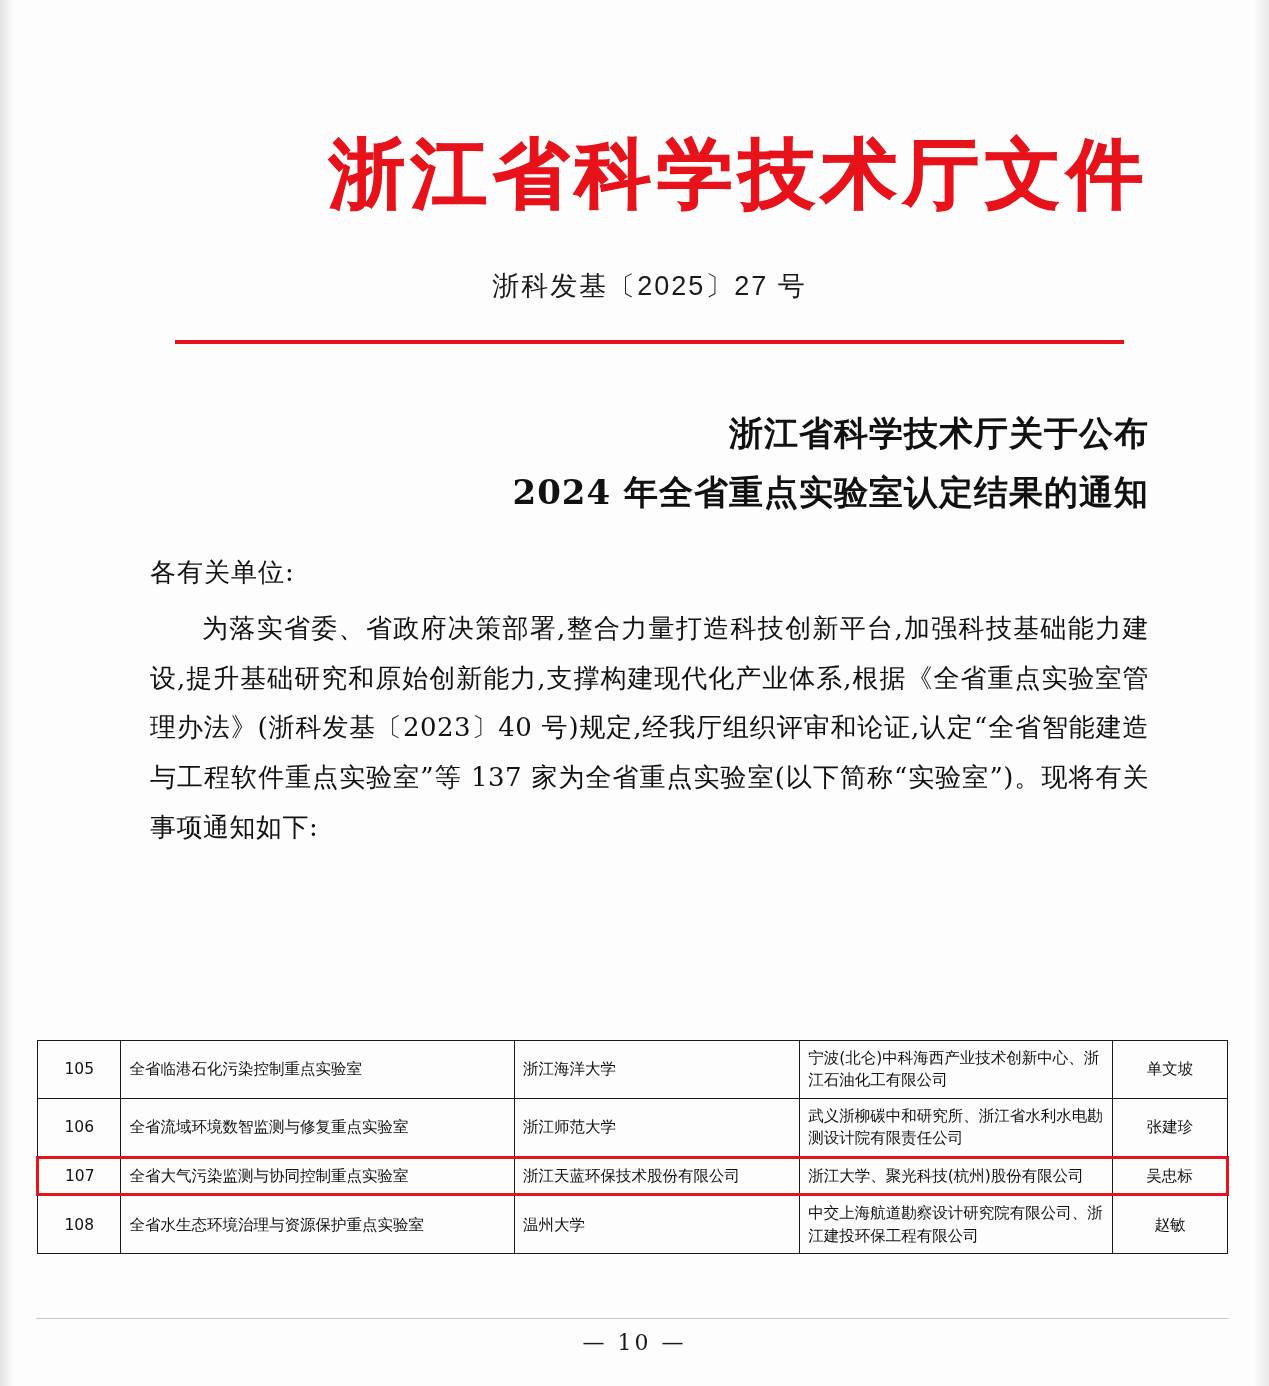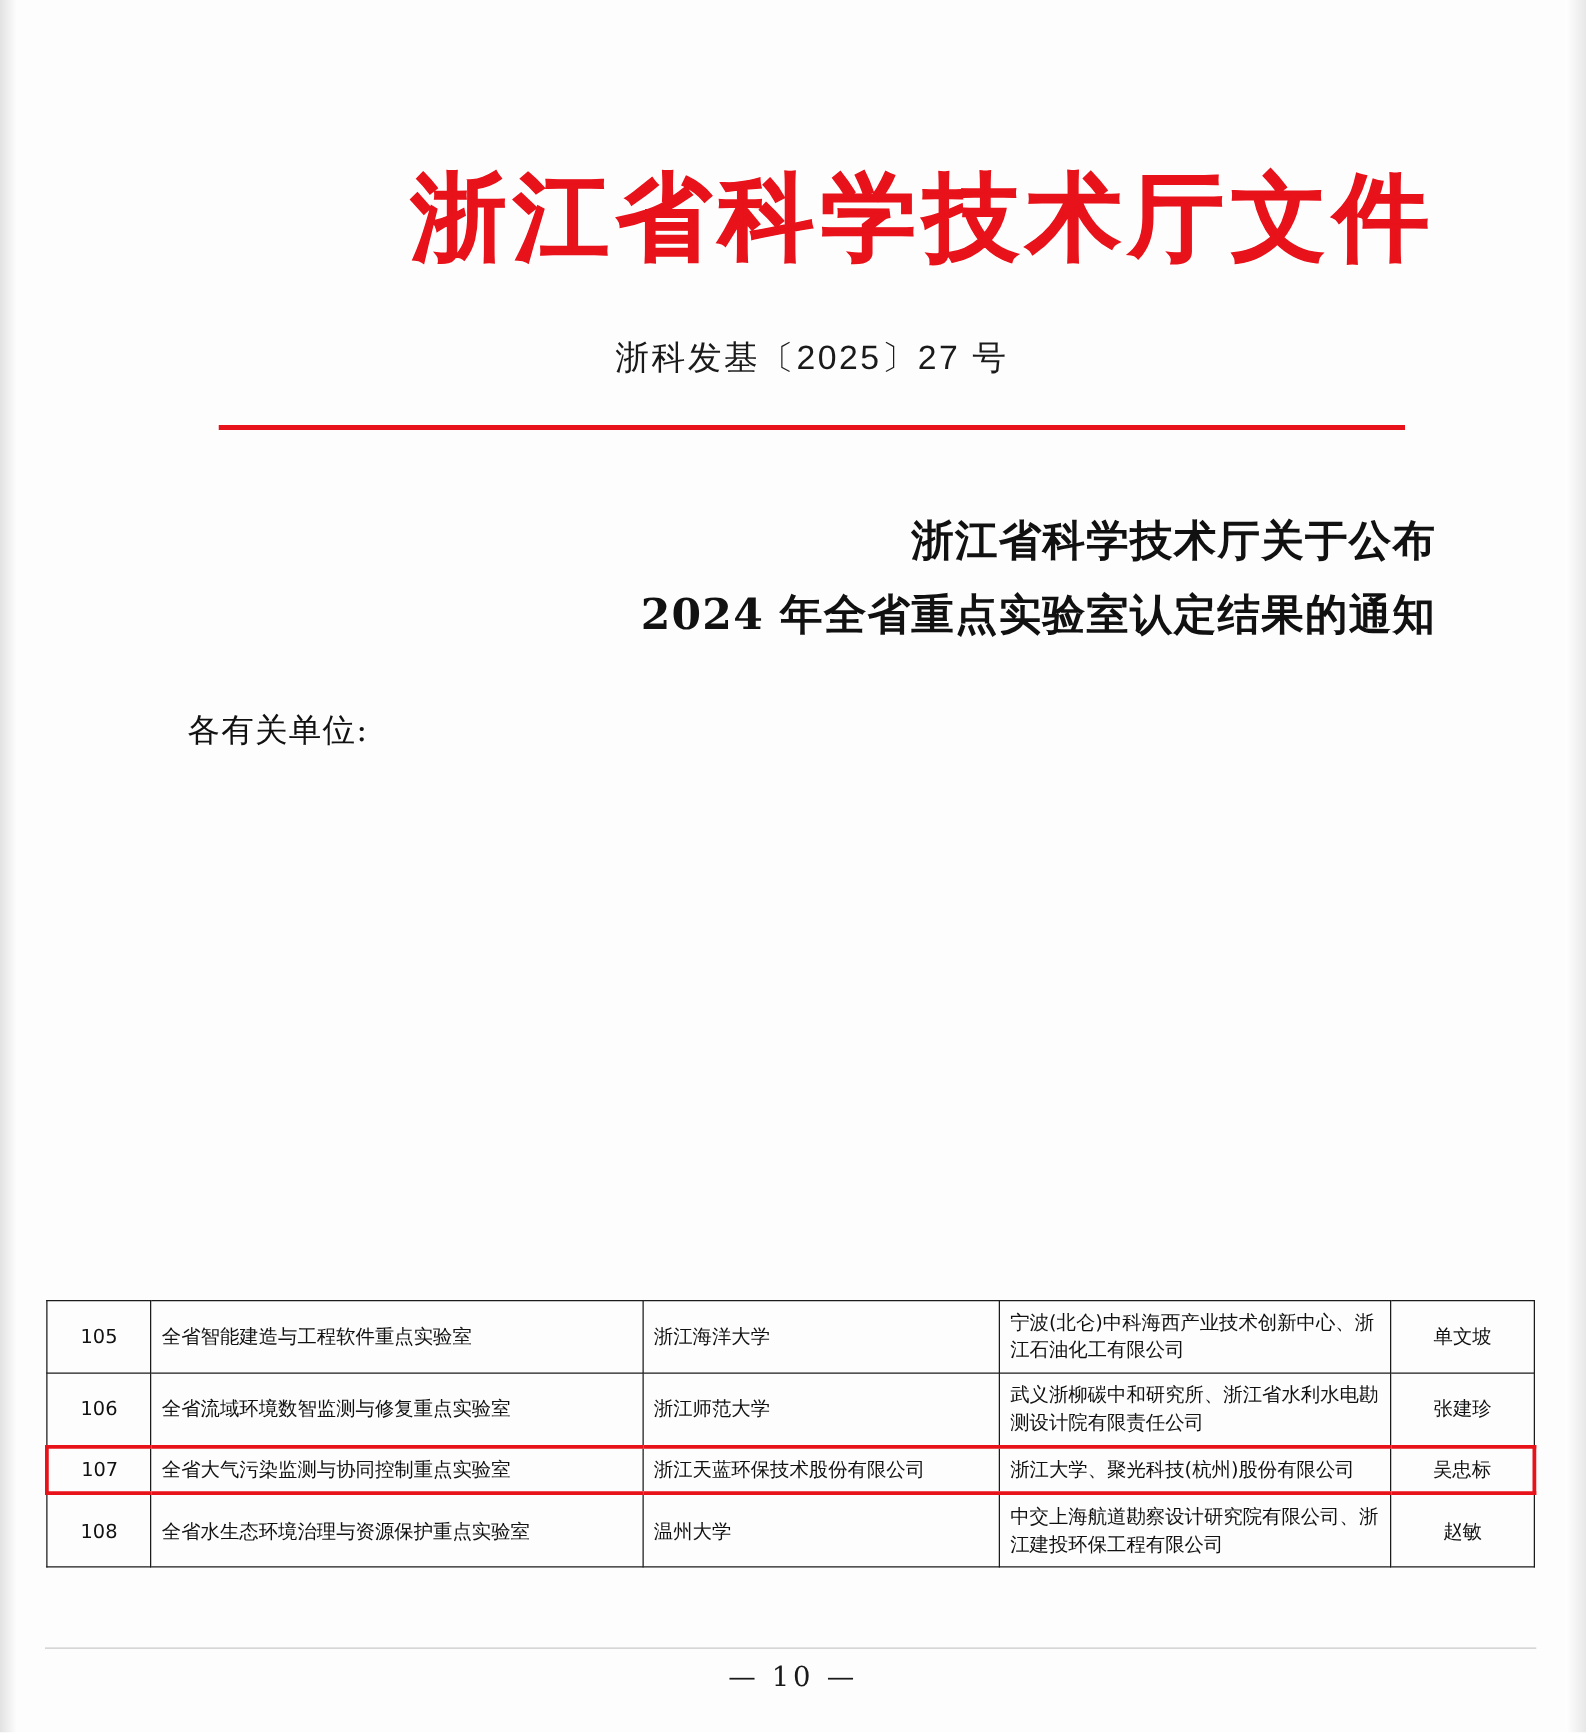--- a/index.html
+++ b/index.html
@@ -77,21 +77,21 @@
     margin-top: 60px;
     text-align: right;
     font-weight: bold;
     font-size: 34px;
     line-height: 1.75;
     color: #111;
     letter-spacing: 1px;
   }
 
   .salutation {
-    margin-top: 44px;
+    margin-top: 32px;
     font-size: 26px;
     color: #111;
     letter-spacing: 1px;
   }
 
   .para {
     margin-top: 14px;
     font-size: 26px;
     line-height: 1.92;
     color: #111;
@@ -166,29 +166,30 @@
 
     <div class="red-rule"></div>
 
     <div class="title-block">
       <div>浙江省科学技术厅关于公布</div>
       <div>2024 年全省重点实验室认定结果的通知</div>
     </div>
 
     <div class="salutation">各有关单位:</div>
 
+    <div class="para">为落实省委、省政府决策部署,整合力量打造科技创新平台,加强科技基础能力建设,提升基础研究和原始创新能力,支撑构建现代化产业体系,根据《全省重点实验室管理办法》(浙科发基〔2023〕40 号)规定,经我厅组织评审和论证,认定“全省智能建造与工程软件重点实验室”等 137 家为全省重点实验室(以下简称“实验室”)。现将有关事项通知如下:</div>
 
   </div>
 
   <div class="table-wrap">
     <table class="result-table">
       <tbody>
         <tr>
           <td class="c-no">105</td>
-          <td class="c-name">全省智能建造与工程软件重点实验室</td>
+          <td class="c-name">全省临港石化污染控制重点实验室</td>
           <td class="c-org">浙江海洋大学</td>
           <td class="c-partner">宁波(北仑)中科海西产业技术创新中心、浙江石油化工有限公司</td>
           <td class="c-person">单文坡</td>
         </tr>
         <tr>
           <td class="c-no">106</td>
           <td class="c-name">全省流域环境数智监测与修复重点实验室</td>
           <td class="c-org">浙江师范大学</td>
           <td class="c-partner">武义浙柳碳中和研究所、浙江省水利水电勘测设计院有限责任公司</td>
           <td class="c-person">张建珍</td>

